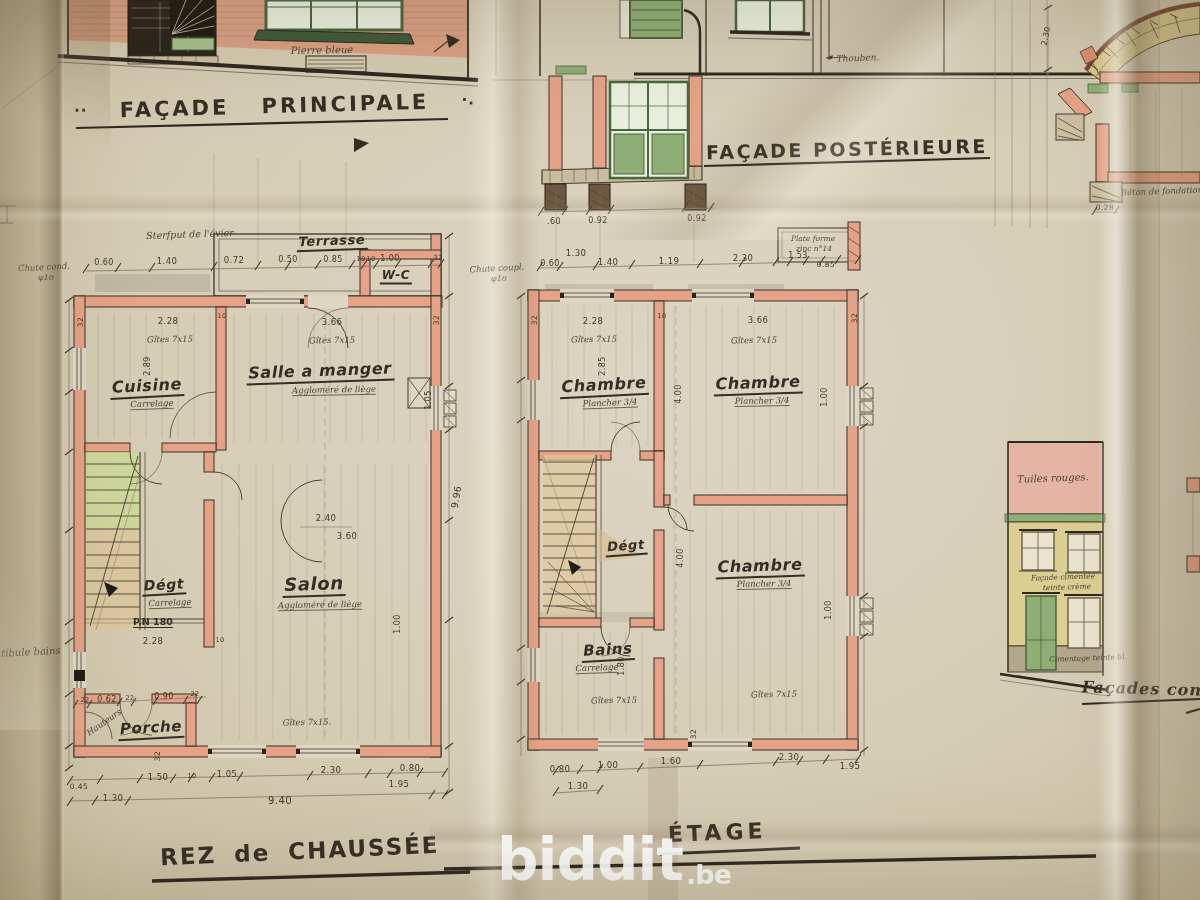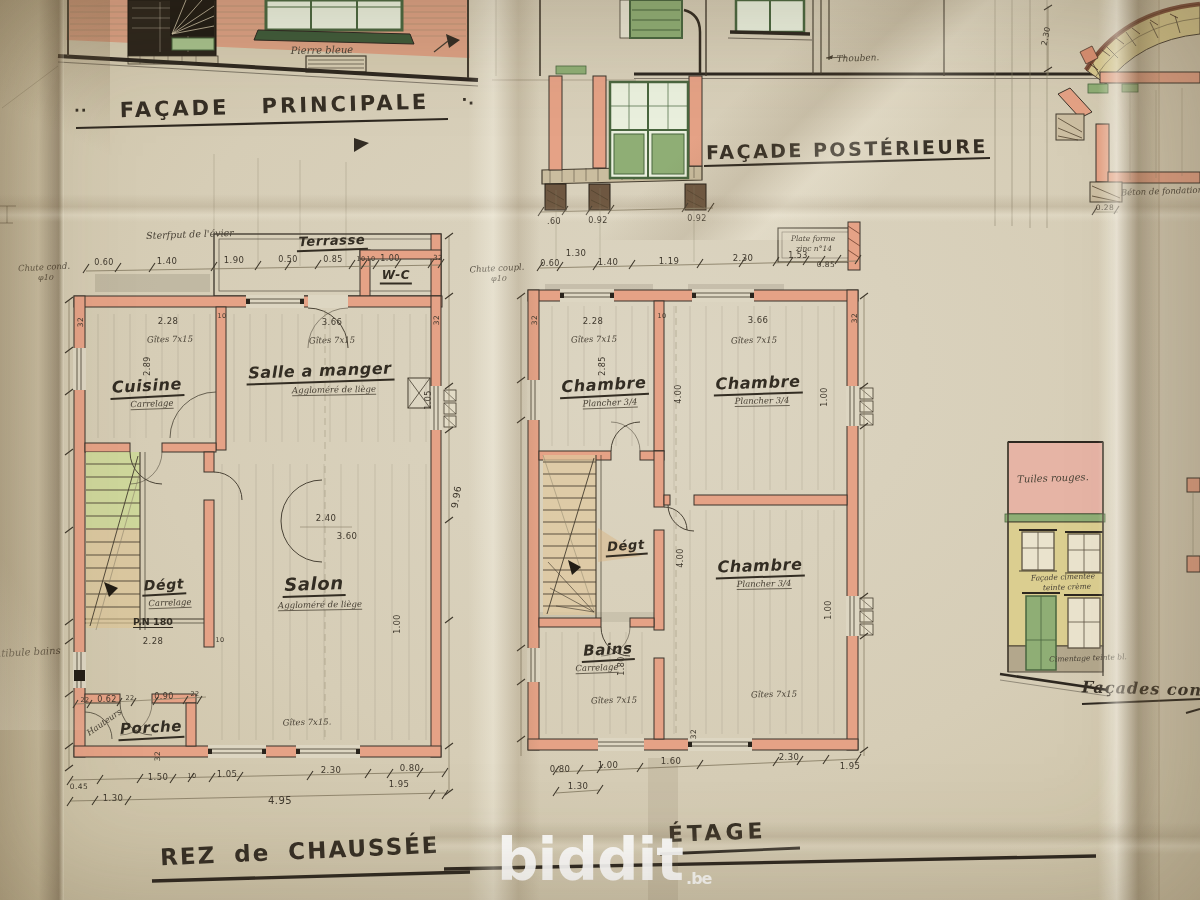--- a/index.html
+++ b/index.html
@@ -42,21 +42,21 @@
   #t-rdc{left:160px;top:838px;font-size:23px;letter-spacing:2px;word-spacing:8px;transform:rotate(-2.6deg);}
   #t-etage{left:668px;top:820px;font-size:22px;letter-spacing:4px;transform:rotate(-2.2deg);}
   #t-laterales{left:1082px;top:679px;font-size:16px;letter-spacing:1px;transform:rotate(1.6deg);
                font-family:"DejaVu Serif",serif;font-style:italic;font-weight:bold;}
 
   .fold{position:absolute;pointer-events:none;z-index:40;}
 
   #wm{position:absolute;left:497px;top:826px;z-index:55;
       font-family:"DejaVu Sans",sans-serif;font-weight:800;font-size:58px;
       color:rgba(255,255,255,.93);letter-spacing:-1px;}
-  #wm .tld{font-size:16px;font-weight:bold;position:relative;top:4px;margin-left:3px;color:rgba(255,255,255,.88);}
+  #wm .tld{font-size:27px;font-weight:bold;position:relative;top:4px;margin-left:3px;color:rgba(255,255,255,.88);}
 </style>
 </head>
 <body>
 
 <div id="stage">
 
   <svg width="1200" height="900" viewBox="0 0 1200 900">
 
     <g>
       <path d="M68,0 L468,0 L470,78 L66,56 Z" fill="#dba083" stroke="none"></path>
@@ -411,21 +411,21 @@
       <span class="ann dim" style="left: 697px; top: 218px; font-size: 8px; transform: translate(-50%, -50%) rotate(0deg);">0.92</span>
     </div>
   <div class="ann-layer">
       <span class="ann cur" style="left: 190px; top: 234px; font-size: 9.5px; transform: translate(-50%, -50%) rotate(-2deg);">Sterfput de l'évier</span>
       <span class="ann room" style="left: 332px; top: 242px; font-size: 13px; transform: translate(-50%, -50%) rotate(-2deg);">Terrasse</span>
       <span class="ann room" style="left: 396px; top: 276px; font-size: 12px; transform: translate(-50%, -50%) rotate(0deg);">W-C</span>
       <span class="ann cur" style="left: 44px; top: 267px; font-size: 8.5px; transform: translate(-50%, -50%) rotate(-3deg);">Chute cond.</span>
       <span class="ann cur" style="left: 46px; top: 277px; font-size: 8px; transform: translate(-50%, -50%) rotate(0deg);">φ10</span>
       <span class="ann dim" style="left: 104px; top: 262px; font-size: 8px; transform: translate(-50%, -50%) rotate(0deg);">0.60</span>
       <span class="ann dim" style="left: 167px; top: 261px; transform: translate(-50%, -50%) rotate(0deg);">1.40</span>
-      <span class="ann dim" style="left: 234px; top: 260px; transform: translate(-50%, -50%) rotate(0deg);">1.90</span>
+      <span class="ann dim" style="left: 234px; top: 260px; transform: translate(-50%, -50%) rotate(0deg);">0.72</span>
       <span class="ann dim" style="left: 288px; top: 259px; font-size: 8px; transform: translate(-50%, -50%) rotate(0deg);">0.50</span>
       <span class="ann dim" style="left: 333px; top: 259px; font-size: 8px; transform: translate(-50%, -50%) rotate(0deg);">0.85</span>
       <span class="ann dim" style="left: 361px; top: 259px; font-size: 6.5px; transform: translate(-50%, -50%) rotate(0deg);">10</span>
       <span class="ann dim" style="left: 371px; top: 259px; font-size: 6.5px; transform: translate(-50%, -50%) rotate(0deg);">10</span>
       <span class="ann dim" style="left: 390px; top: 258px; font-size: 8px; transform: translate(-50%, -50%) rotate(0deg);">1.00</span>
       <span class="ann dim" style="left: 438px; top: 258px; font-size: 7px; transform: translate(-50%, -50%) rotate(0deg);">32</span>
       <span class="ann dim" style="left: 80px; top: 322px; font-size: 7.5px; transform: translate(-50%, -50%) rotate(-90deg);">32</span>
       <span class="ann dim" style="left: 222px; top: 316px; font-size: 6.5px; transform: translate(-50%, -50%) rotate(0deg);">10</span>
       <span class="ann dim" style="left: 436px; top: 320px; font-size: 7.5px; transform: translate(-50%, -50%) rotate(-90deg);">32</span>
       <span class="ann dim" style="left: 168px; top: 321px; transform: translate(-50%, -50%) rotate(0deg);">2.28</span>
@@ -459,21 +459,21 @@
       <span class="ann dim" style="left: 157px; top: 756px; font-size: 7.5px; transform: translate(-50%, -50%) rotate(-90deg);">32</span>
       <span class="ann cur" style="left: 307px; top: 722px; font-size: 8.5px; transform: translate(-50%, -50%) rotate(-1deg);">Gîtes 7x15.</span>
       <span class="ann dim" style="left: 158px; top: 777px; transform: translate(-50%, -50%) rotate(0deg);">1.50</span>
       <span class="ann dim" style="left: 192px; top: 776px; font-size: 6.5px; transform: translate(-50%, -50%) rotate(0deg);">10</span>
       <span class="ann dim" style="left: 227px; top: 774px; transform: translate(-50%, -50%) rotate(0deg);">1.05</span>
       <span class="ann dim" style="left: 331px; top: 770px; transform: translate(-50%, -50%) rotate(0deg);">2.30</span>
       <span class="ann dim" style="left: 410px; top: 768px; transform: translate(-50%, -50%) rotate(0deg);">0.80</span>
       <span class="ann dim" style="left: 399px; top: 784px; transform: translate(-50%, -50%) rotate(0deg);">1.95</span>
       <span class="ann dim" style="left: 79px; top: 786px; font-size: 7.5px; transform: translate(-50%, -50%) rotate(0deg);">0.45</span>
       <span class="ann dim" style="left: 113px; top: 798px; transform: translate(-50%, -50%) rotate(0deg);">1.30</span>
-      <span class="ann dim" style="left: 280px; top: 800px; font-size: 10px; transform: translate(-50%, -50%) rotate(0deg);">4.95</span>
+      <span class="ann dim" style="left: 280px; top: 800px; font-size: 10px; transform: translate(-50%, -50%) rotate(0deg);">9.40</span>
       <span class="ann cur" style="left: 26px; top: 652px; font-size: 10px; transform: translate(-50%, -50%) rotate(-3deg);">…tibule bains</span>
     </div>
   <div class="ann-layer">
       <span class="ann cur" style="left: 813px; top: 238px; font-size: 7.5px; transform: translate(-50%, -50%) rotate(0deg);">Plate forme</span>
       <span class="ann cur" style="left: 814px; top: 248px; font-size: 7.5px; transform: translate(-50%, -50%) rotate(0deg);">zinc n°14</span>
       <span class="ann cur" style="left: 497px; top: 268px; font-size: 8.5px; transform: translate(-50%, -50%) rotate(-3deg);">Chute coupl.</span>
       <span class="ann cur" style="left: 499px; top: 278px; font-size: 8px; transform: translate(-50%, -50%) rotate(0deg);">φ10</span>
       <span class="ann dim" style="left: 576px; top: 253px; transform: translate(-50%, -50%) rotate(0deg);">1.30</span>
       <span class="ann dim" style="left: 550px; top: 263px; font-size: 8px; transform: translate(-50%, -50%) rotate(0deg);">0.60</span>
       <span class="ann dim" style="left: 608px; top: 262px; transform: translate(-50%, -50%) rotate(0deg);">1.40</span>

